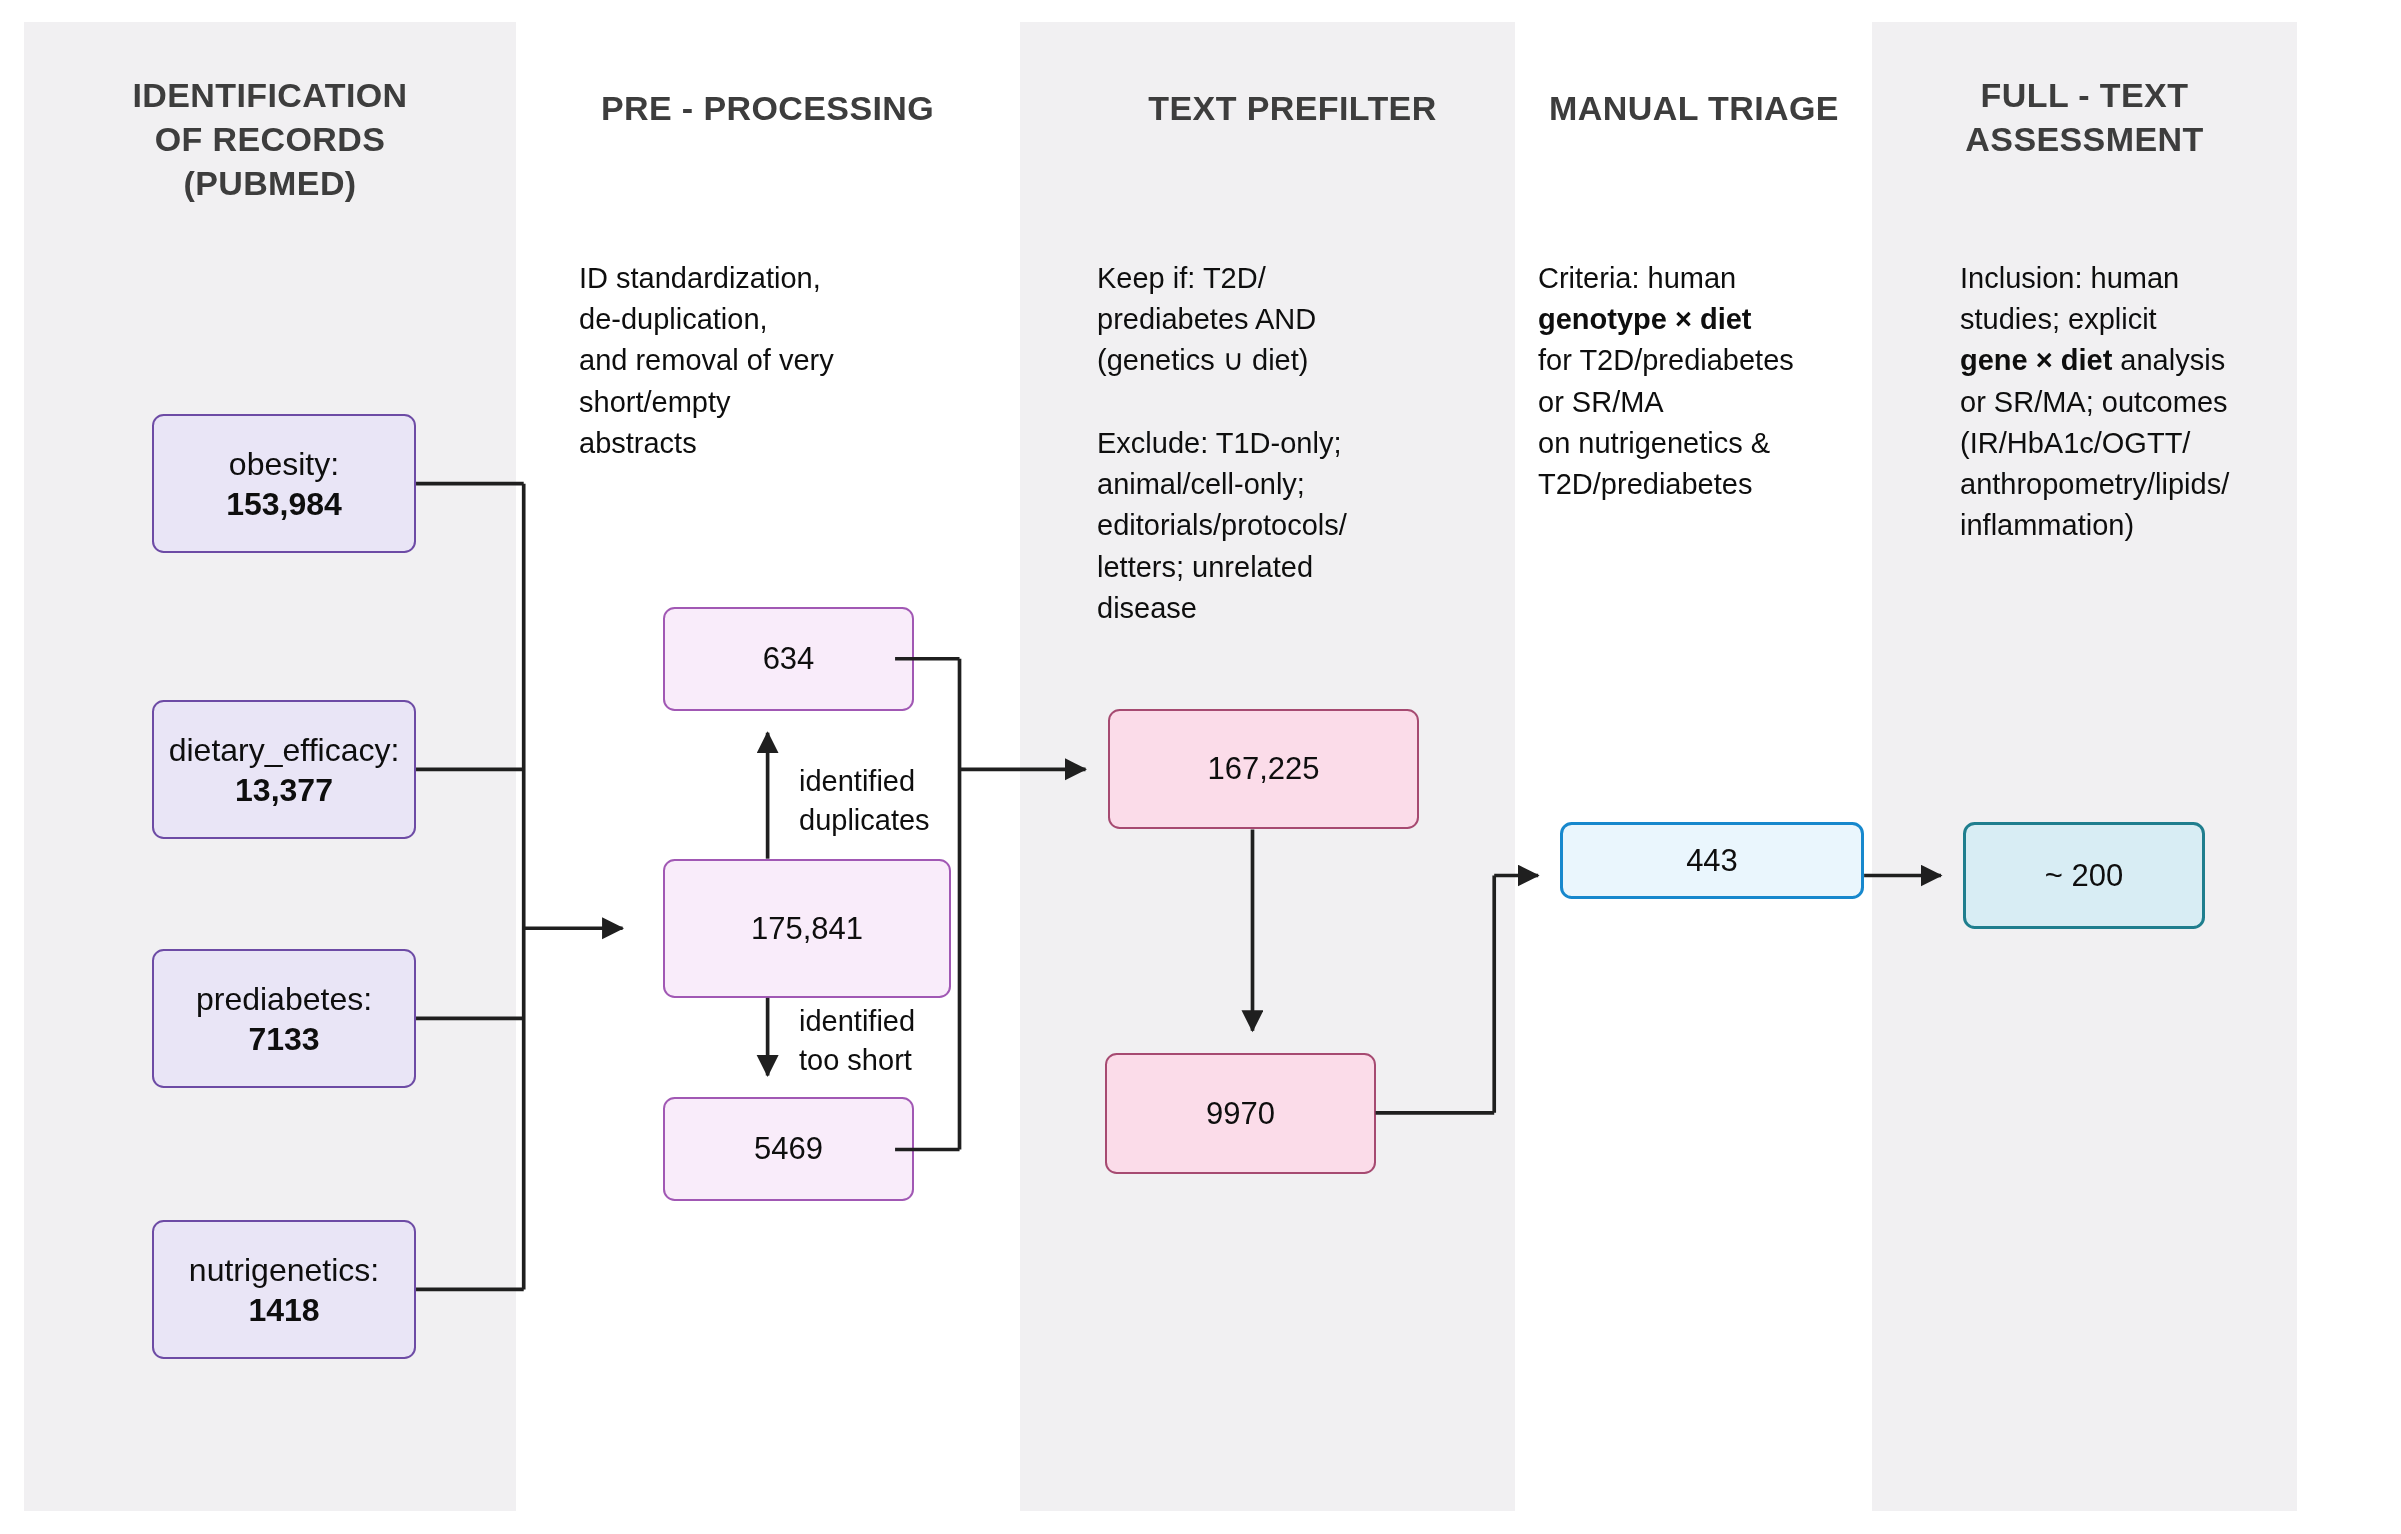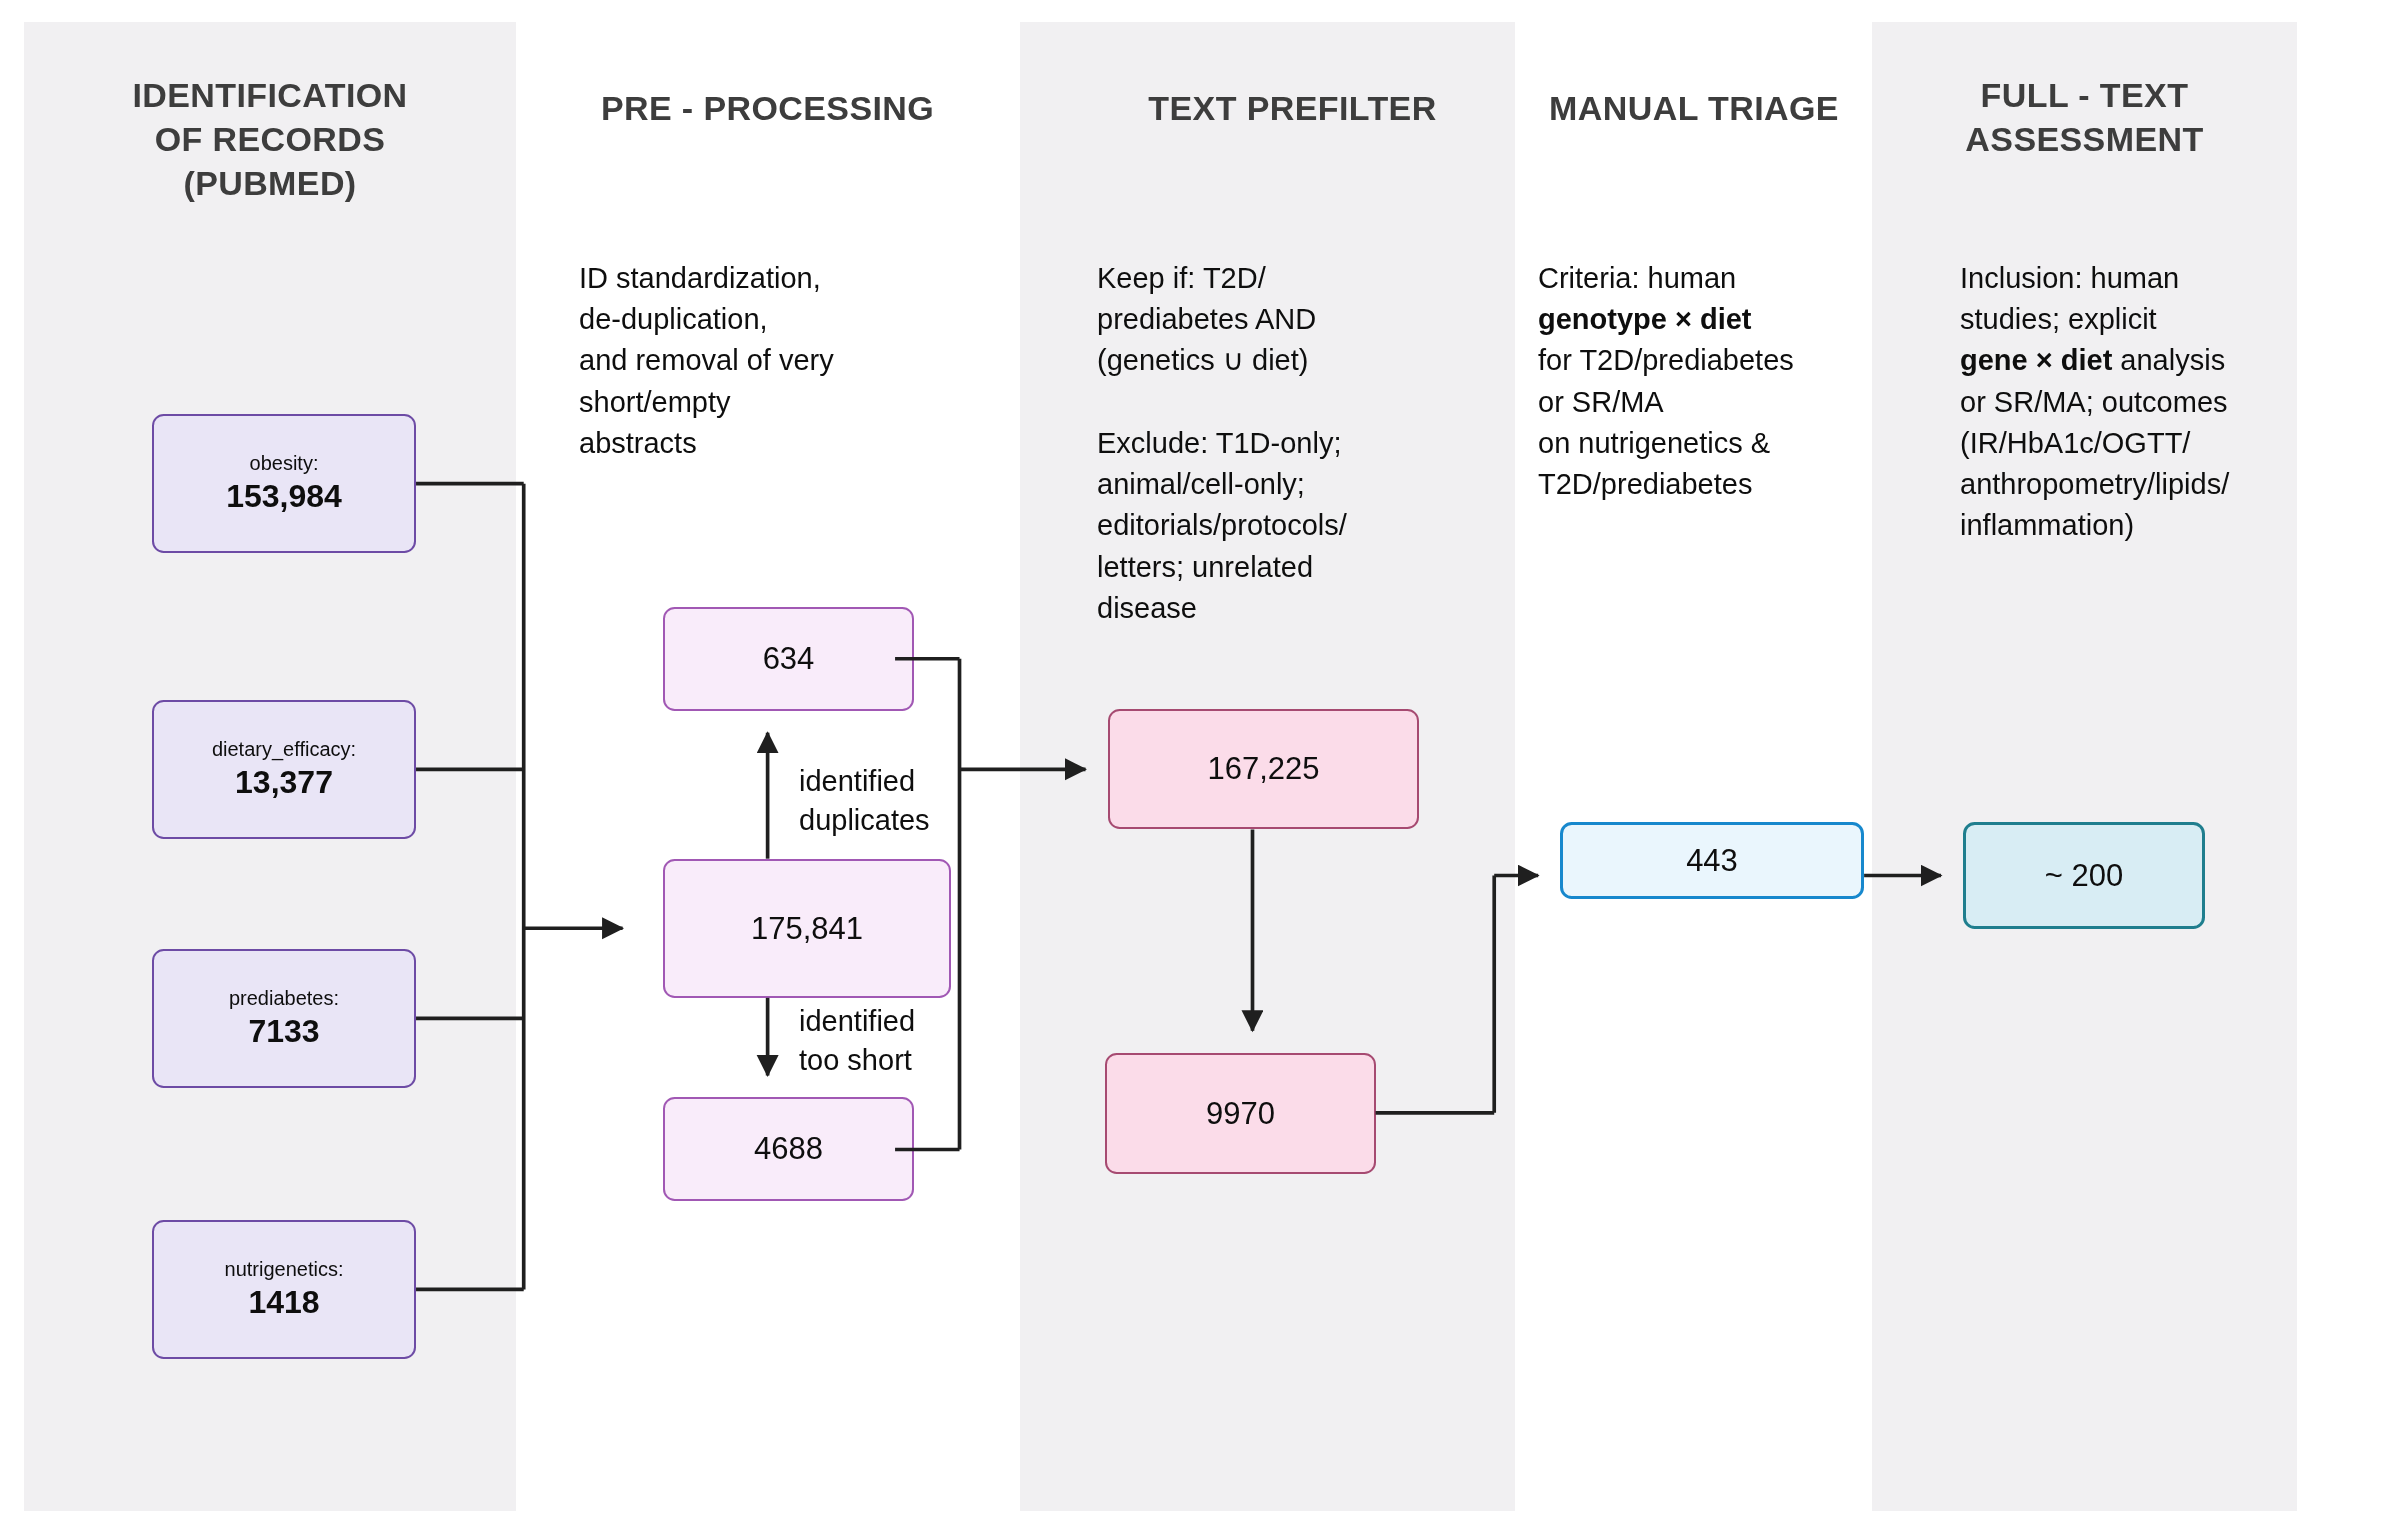--- a/index.html
+++ b/index.html
@@ -29,21 +29,21 @@
     position:absolute;font-size:29px;line-height:1.42;white-space:pre-line;
     color:var(--ink);
   }
   .note .b{font-weight:bold;}
   .fbox{
     position:absolute;box-sizing:border-box;border-radius:11.7px;
     display:flex;flex-direction:column;align-items:center;justify-content:center;
     text-align:center;
   }
   .src{background:var(--src-fill);border:2.2px solid var(--src-border);width:264px;height:139px;left:152px;}
-  .src .lbl{font-size:20px;line-height:1.25;}
+  .src .lbl{font-size:32px;line-height:1.25;}
   .src .val{font-size:32px;font-weight:bold;line-height:1.25;}
   .pre{background:var(--pre-fill);border:2.2px solid var(--pre-border);margin-left:18px;}
   .pink{background:var(--pink-fill);border:2.9px solid var(--pink-border);}
   .blue{background:var(--blue-fill);border:3.7px solid var(--blue-border);}
   .teal{background:var(--teal-fill);border:3.7px solid var(--teal-border);}
   .num{font-size:31px;}
   .arrow-label{position:absolute;font-size:29px;line-height:1.35;white-space:pre-line;}
   svg.wires{position:absolute;left:0;top:0;}
 </style>
 </head>
@@ -106,21 +106,21 @@
   <div class="val">1418</div>
 </div>
 
 <div class="fbox pre" style="left:645px;top:607px;width:251px;height:104px;">
   <div class="num">634</div>
 </div>
 <div class="fbox pre" style="left:645px;top:859px;width:288px;height:139px;">
   <div class="num">175,841</div>
 </div>
 <div class="fbox pre" style="left:645px;top:1097px;width:251px;height:104px;">
-  <div class="num">4688</div>
+  <div class="num">5469</div>
 </div>
 <div class="arrow-label" style="left:799px;top:762px;">identified
 duplicates</div>
 <div class="arrow-label" style="left:799px;top:1002px;">identified
 too short</div>
 
 <div class="fbox pink" style="left:1108px;top:709px;width:311px;height:120px;">
   <div class="num">167,225</div>
 </div>
 <div class="fbox pink" style="left:1105px;top:1053px;width:271px;height:121px;">

